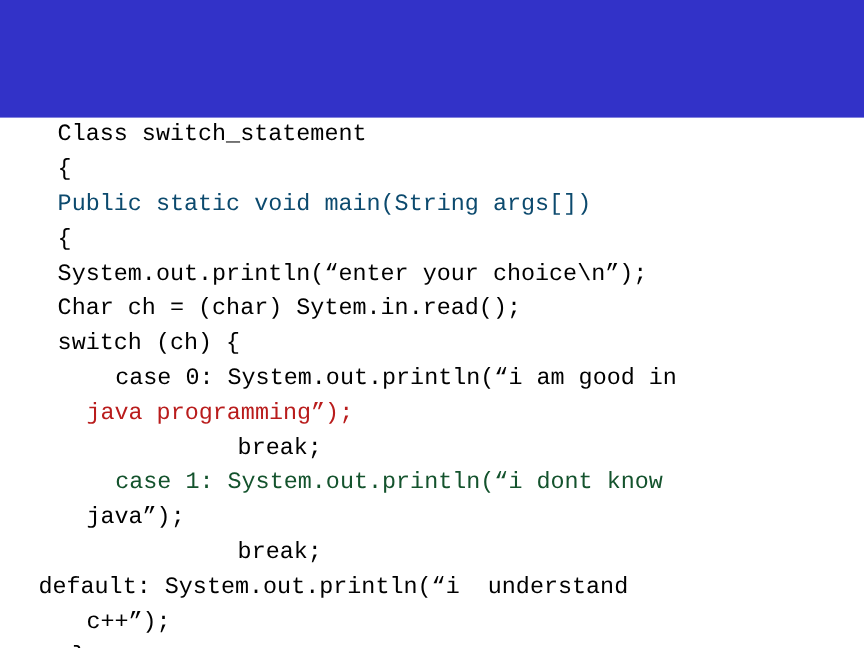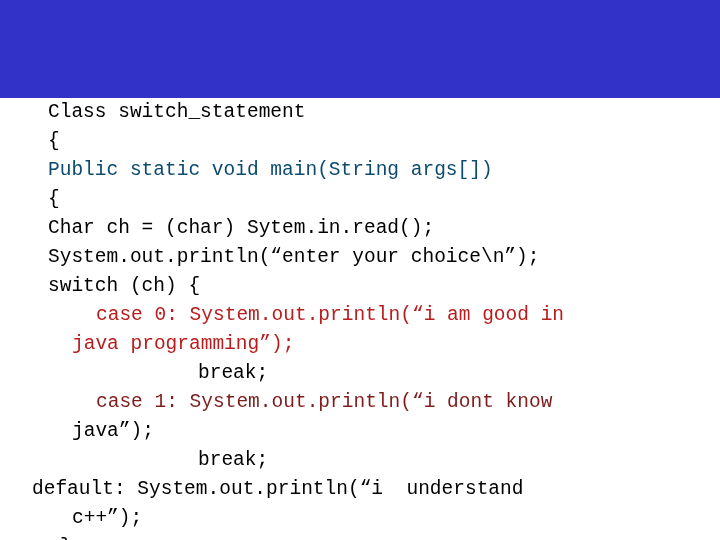--- a/index.html
+++ b/index.html
@@ -80,27 +80,27 @@
 
   <div id="title-banner" style="background: rgb(50, 50, 200);">
     <div id="banner-title"></div>
   </div>
 
   <div id="code-body">
       <div class="code-line ind-0" style="color: rgb(0, 0, 0);">Class switch_statement</div>
       <div class="code-line ind-0" style="color: rgb(0, 0, 0);">{</div>
       <div class="code-line ind-0" style="color: #0c4a6e;">Public static void main(String args[])</div>
       <div class="code-line ind-0" style="color: rgb(0, 0, 0);">{</div>
+      <div class="code-line ind-0" style="color: rgb(0, 0, 0);">System.out.println(“enter your choice\n”);</div>
       <div class="code-line ind-0" style="color: rgb(0, 0, 0);">Char ch = (char) Sytem.in.read();</div>
-      <div class="code-line ind-0" style="color: rgb(0, 0, 0);">System.out.println(“enter your choice\n”);</div>
       <div class="code-line ind-0" style="color: rgb(0, 0, 0);">switch (ch) {</div>
-      <div class="code-line ind-4" style="color: #b91c1c;">case 0: System.out.println(“i am good in</div>
+      <div class="code-line ind-4" style="color: #000000;">case 0: System.out.println(“i am good in</div>
       <div class="code-line ind-2" style="color: #b91c1c;">java programming”);</div>
       <div class="code-line ind-13" style="color: rgb(0, 0, 0);">break;</div>
-      <div class="code-line ind-4" style="color: #7f1d1d;">case 1: System.out.println(“i dont know</div>
+      <div class="code-line ind-4" style="color: #14532d;">case 1: System.out.println(“i dont know</div>
       <div class="code-line ind-2" style="color: rgb(0, 0, 0);">java”);</div>
       <div class="code-line ind-13" style="color: rgb(0, 0, 0);">break;</div>
       <div class="code-line ind-4" style="color: rgb(0, 0, 0); padding-left: 32px;">default: System.out.println(“i  understand</div>
       <div class="code-line ind-2" style="color: rgb(0, 0, 0);">c++”);</div>
       <div class="code-line ind-1" style="color: rgb(0, 0, 0);">}</div>
     </div>
 
 </div>
 
 </body></html>

